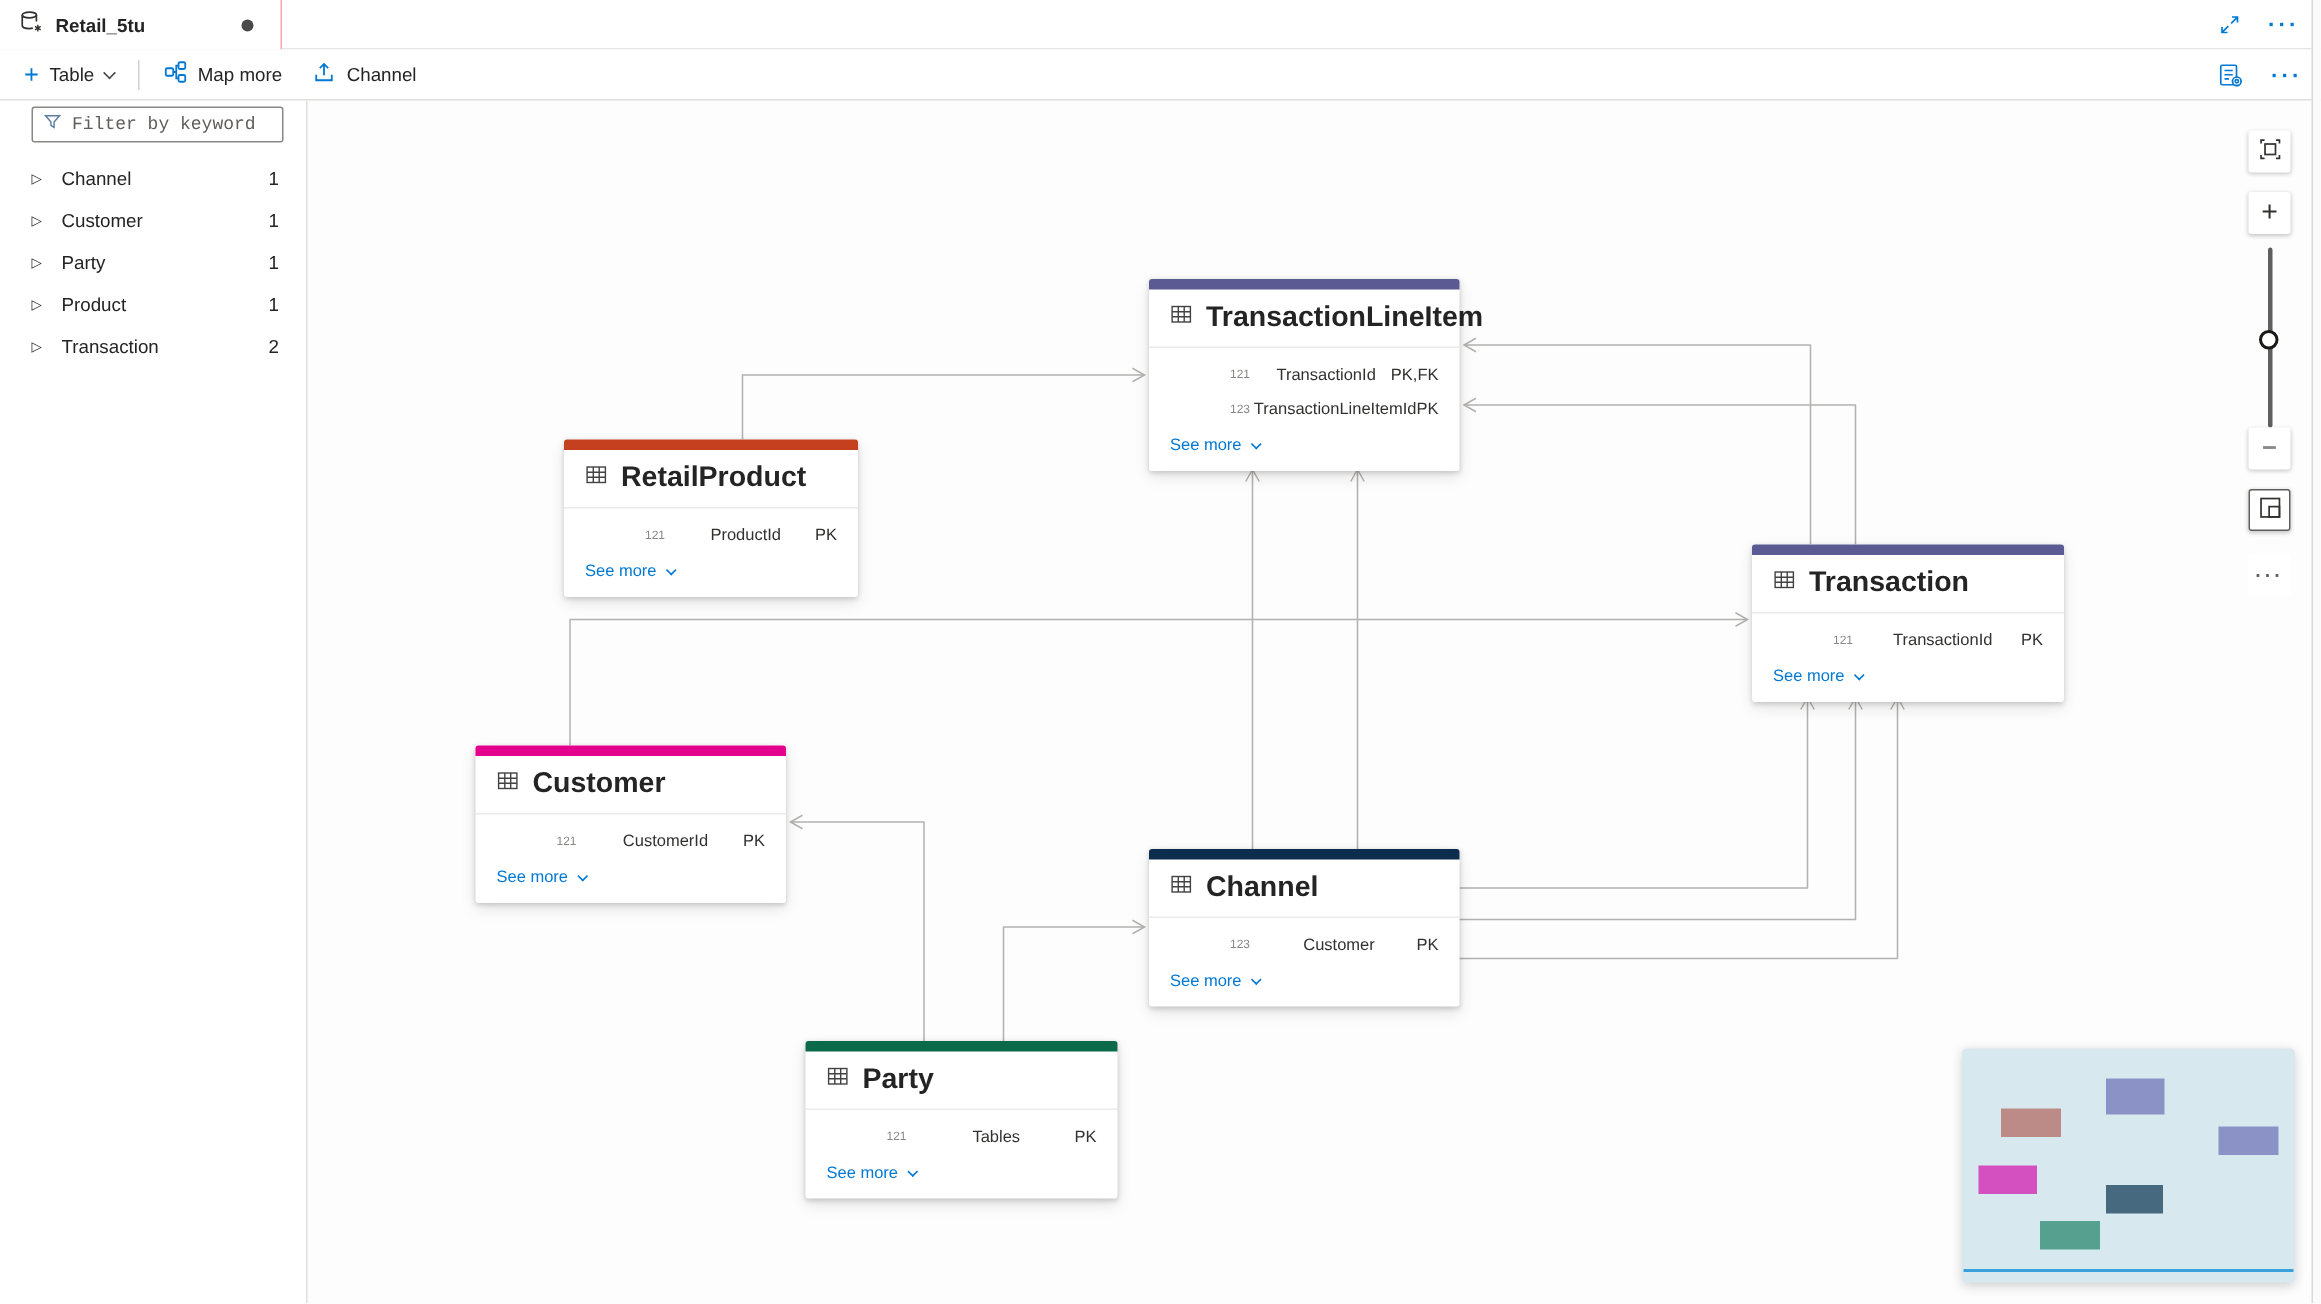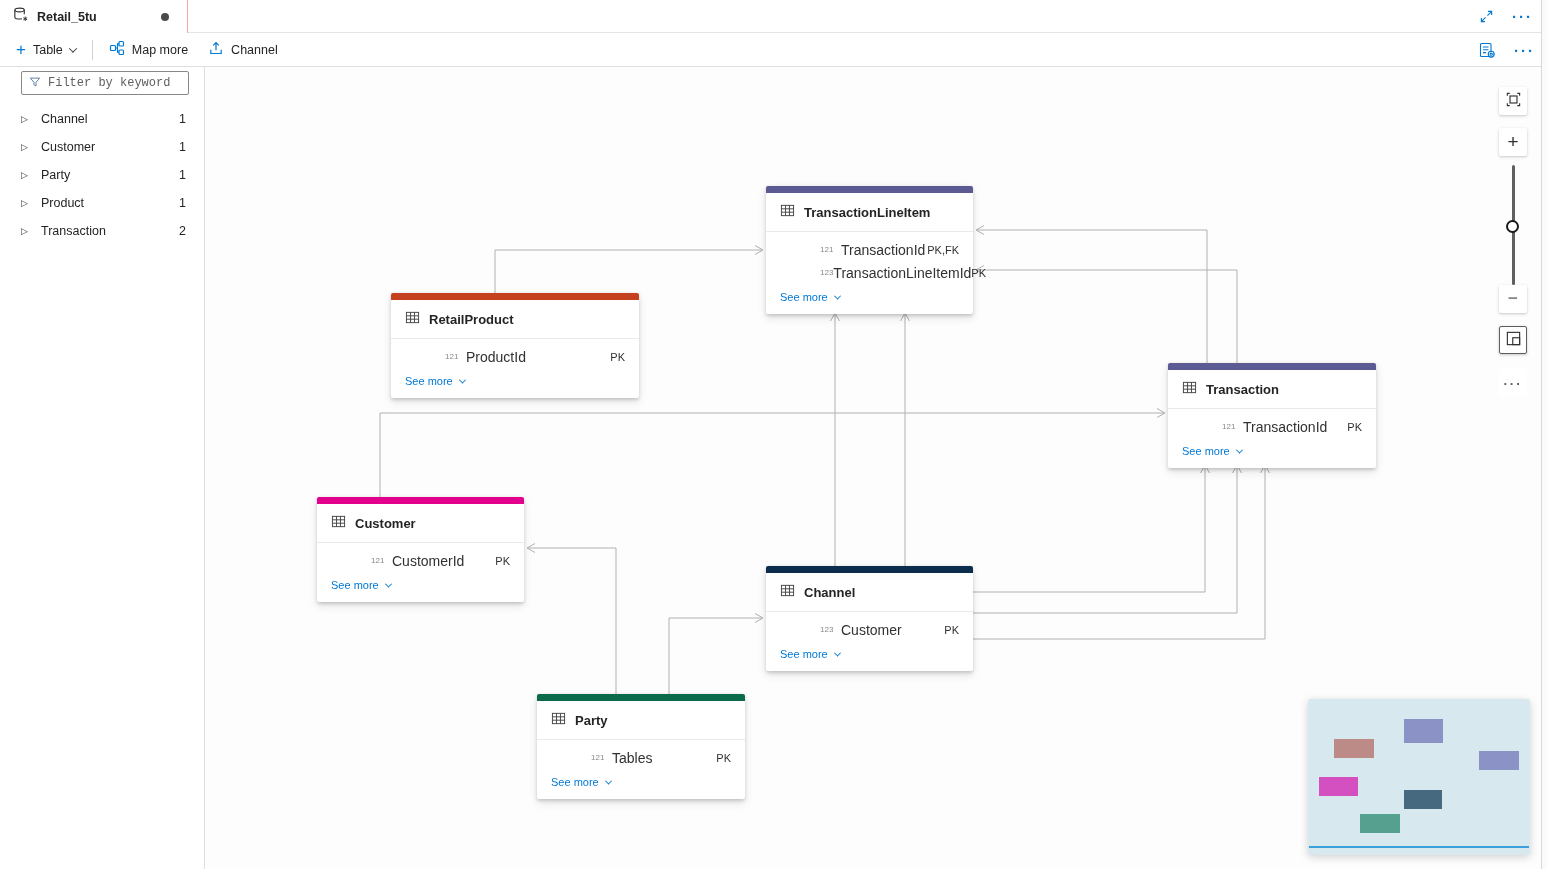--- a/index.html
+++ b/index.html
@@ -38,24 +38,24 @@
   .sb-count { color:#242424; }
 
   
   .canvas-bg { position:absolute; left:205px; top:67px; width:1336px; height:802px; background:#fdfdfd; z-index:0; }
   #wires { position:absolute; left:0; top:0; width:1547px; height:869px; z-index:1; pointer-events:none; }
 
   .entity { position:absolute; background:#fff; border-radius:2px; z-index:2; cursor:move;
             box-shadow:0 1.2px 3.6px rgba(0,0,0,.16), 0 4px 10px rgba(0,0,0,.10); }
   .entity-bar { height:7px; border-radius:2px 2px 0 0; }
   .entity-header { display:flex; align-items:center; gap:9px; height:39px; padding:0 14px; border-bottom:1px solid #eceae8; }
-  .entity-name { font-size:13px; font-weight:700; color:#242424; }
+  .entity-name { font-size:19px; font-weight:700; color:#242424; }
   .entity-field { display:flex; align-items:center; height:23px; padding:0 14px;margin-left:40px; }
   .field-type { width:21px; font-size:8px; color:#8a8886; }
-  .field-name { flex:1; font-size:14px; color:#323130; }
+  .field-name { flex:1; font-size:11px; color:#323130;text-align:center; }
   .field-key { font-size:11px; color:#323130; }
   .see-more { display:flex; align-items:center; gap:7px; padding:7px 14px 11px; color:#0078d4; font-size:11px; cursor:pointer; }
   .see-more .chev { border-color:#0078d4; width:5px; height:5px; }
 
   
   .zbtn { position:absolute; width:28px; height:28px; background:#fff; border:none; border-radius:2px; z-index:10;
           box-shadow:0 1px 3px rgba(0,0,0,.22); display:flex; align-items:center; justify-content:center; cursor:pointer; }
   .zbtn.selected { outline:1px solid #605e5c; outline-offset:-1px; }
   .zplus { font-size:19px; color:#323130; font-weight:400; }
   .zminus { font-size:17px; color:#8a8886; font-weight:700; }
@@ -122,21 +122,21 @@
       <span class="field-type">123</span>
       <span class="field-name">TransactionLineItemId</span>
       <span class="field-key">PK</span>
     </div>
     <div class="see-more">
         <span>See more</span>
         <span class="chev"></span>
       </div>
   </div>
 
-  <div class="entity" style="left:391px;top:293px;width:248px;">
+  <div class="entity" style="left:376px;top:293px;width:196px;">
     <div class="entity-bar" style="background: rgb(196, 64, 31);"></div>
     <div class="entity-header">
       <span><svg width="15" height="15" viewBox="0 0 16 16" fill="none" stroke="#424242">
             <rect x="1.5" y="2.5" width="13" height="11"></rect>
             <path d="M1.5 6.2h13M1.5 9.8h13M5.9 2.5v11M10.1 2.5v11"></path>
           </svg></span>
       <span class="entity-name">RetailProduct</span>
     </div>
     <div class="entity-field" style="margin-top:6px;">
       <span class="field-type">121</span>

